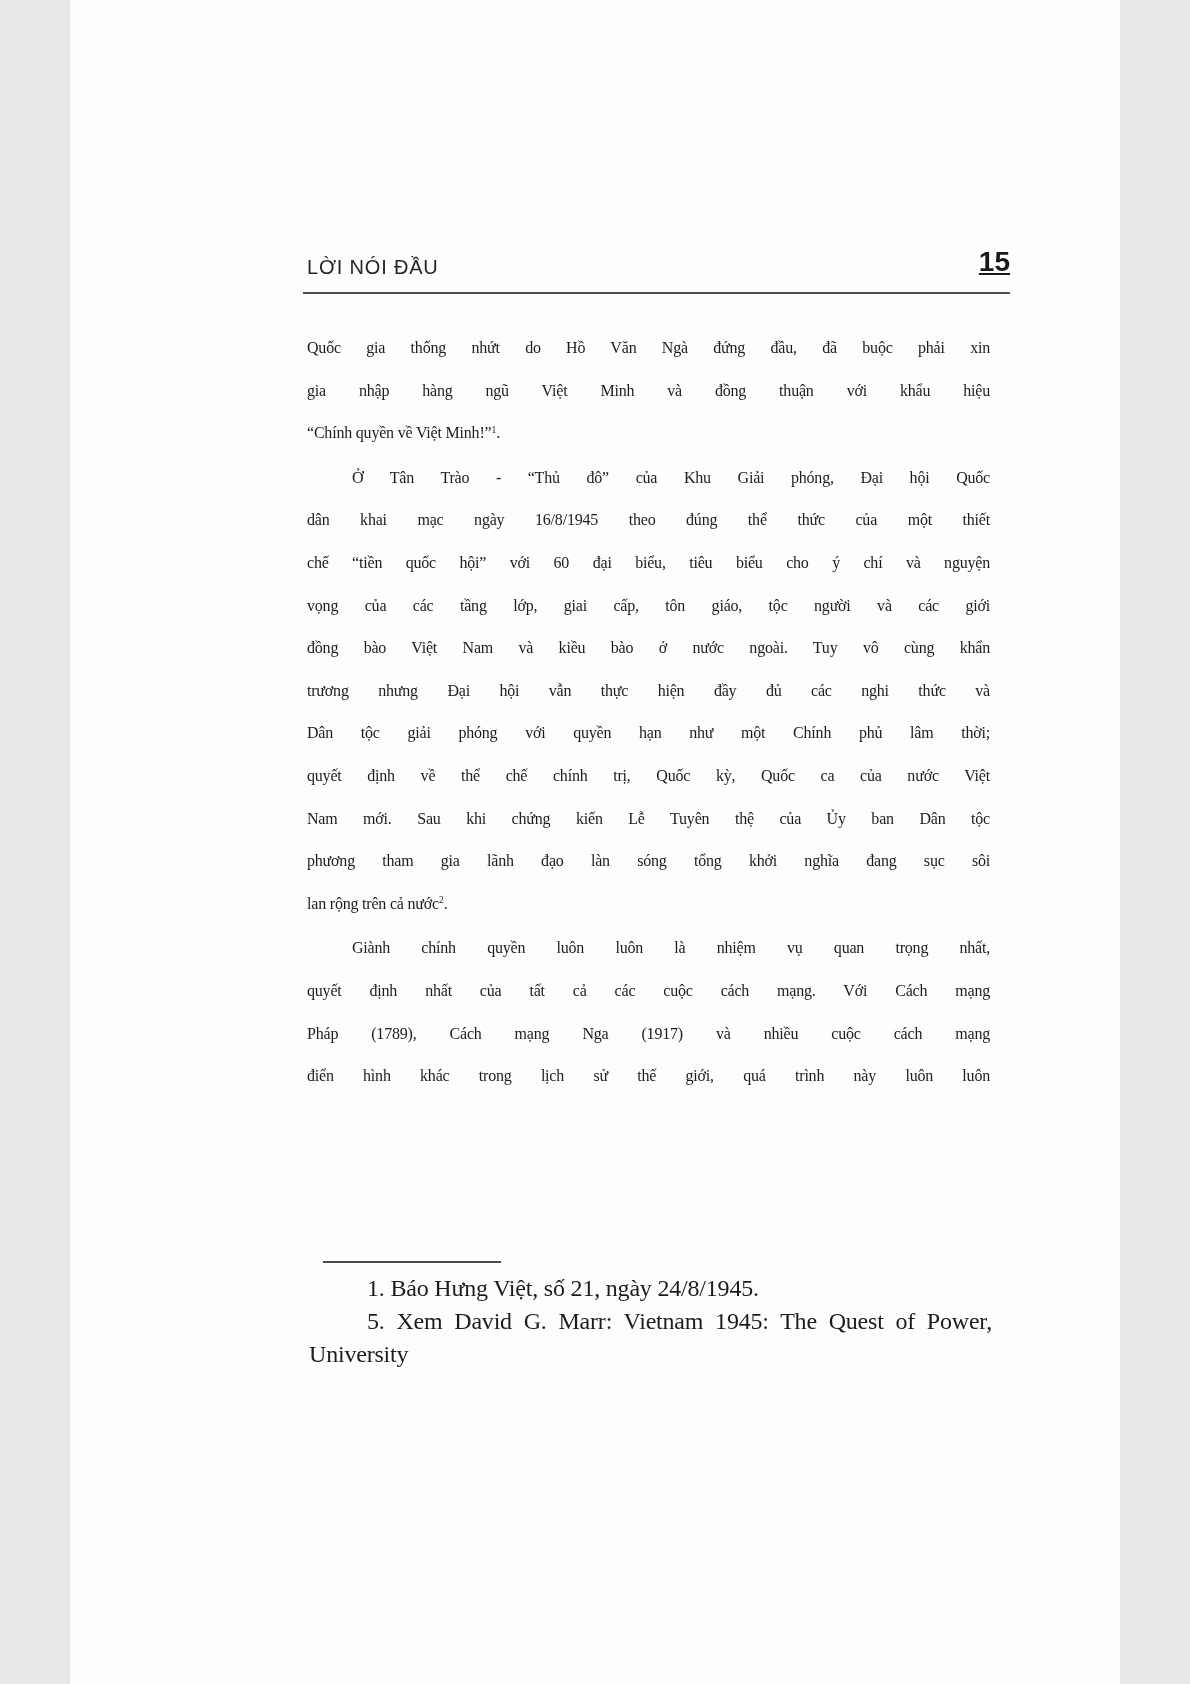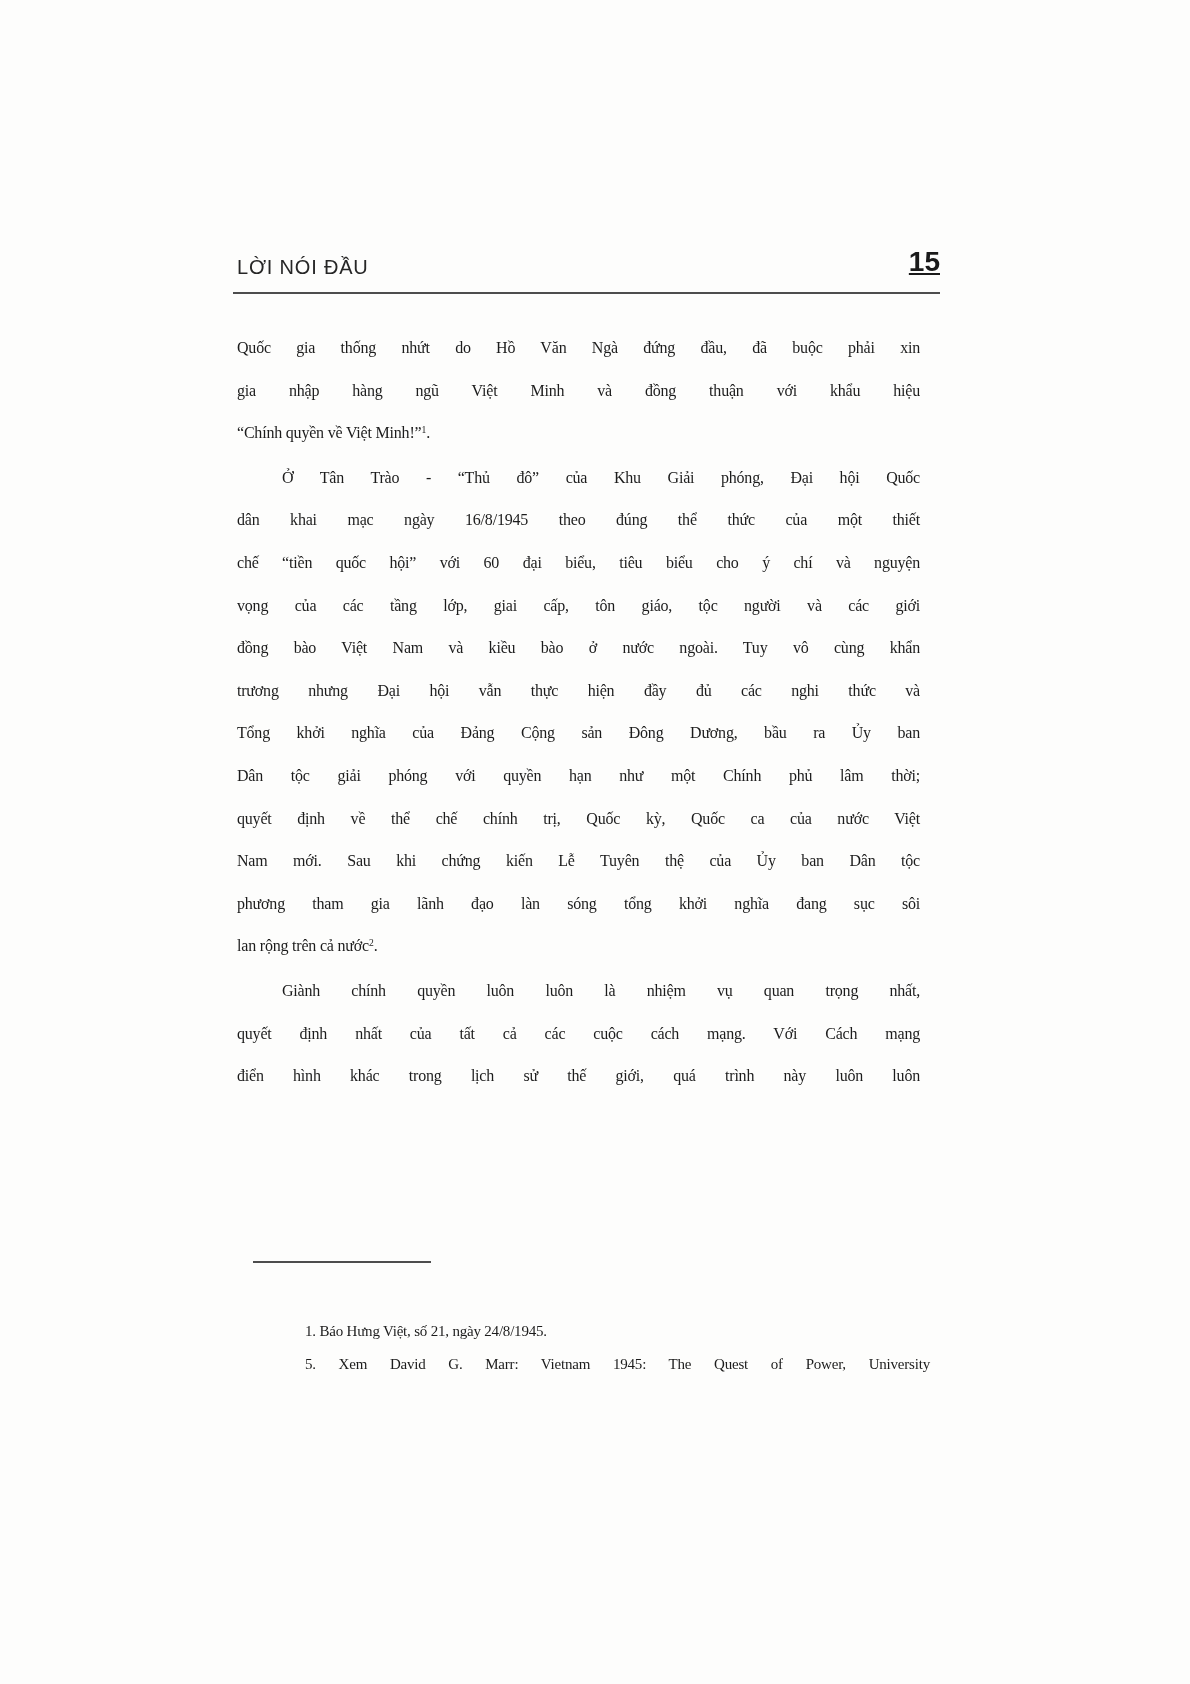--- a/index.html
+++ b/index.html
@@ -1,18 +1,18 @@
 <!DOCTYPE html>
 <html><head>
 <meta charset="utf-8">
 <style>
   html,body{margin:0;padding:0;background:#e8e8e8;}
   .page{
     position:relative;
-    width:1190px;height:1684px;
+    width:1050px;height:1684px;
     margin:0 auto;
     background:#fdfdfc;
     font-family:"Liberation Serif", serif;
     color:#1c1c1c;
     overflow:hidden;
   }
   .header-title{
     position:absolute;left:237px;top:256px;
     font-family:"Liberation Sans", sans-serif;
     font-size:20px;letter-spacing:0.8px;color:#262626;
@@ -34,22 +34,22 @@
     letter-spacing:-0.2px;
   }
   .bline{text-align:left;white-space:normal;}
   .bline.j{text-align:justify;text-align-last:justify;}
   .bline.ind{text-indent:45px;}
   .footnote-rule{
     position:absolute;left:253px;top:1261px;
     width:178px;height:2px;background:#4d4d4d;
   }
   .footnotes{
-    position:absolute;left:247px;top:1272px;width:683px;
-    font-size:15px;line-height:33px;letter-spacing:-0.2px;margin-top:43px;
+    position:absolute;left:239px;top:1272px;width:683px;
+    font-size:24px;line-height:33px;letter-spacing:-0.2px;
   }
   .fline{text-align:left;}
   .fline.j{text-align:justify;text-align-last:justify;}
   .fline.ind{text-indent:58px;}
   .it{}
   .sup{font-size:60%;position:relative;top:-0.55em;letter-spacing:0;}
 </style>
 </head>
 <body>
 
@@ -64,28 +64,28 @@
   <div class="body-text">
       <div class="bline j"><span>Quốc gia thống nhứt do Hồ Văn Ngà đứng đầu, đã buộc phải xin</span></div>
       <div class="bline j"><span>gia nhập hàng ngũ Việt Minh và đồng thuận với khẩu hiệu</span></div>
       <div class="bline"><span class="it">“Chính quyền về Việt Minh!”</span><span class="sup">1</span><span>.</span></div>
       <div class="bline j ind"><span>Ở Tân Trào - “Thủ đô” của Khu Giải phóng, Đại hội Quốc</span></div>
       <div class="bline j"><span>dân khai mạc ngày 16/8/1945 theo đúng thể thức của một thiết</span></div>
       <div class="bline j"><span>chế “tiền quốc hội” với 60 đại biểu, tiêu biểu cho ý chí và nguyện</span></div>
       <div class="bline j"><span>vọng của các tầng lớp, giai cấp, tôn giáo, tộc người và các giới</span></div>
       <div class="bline j"><span>đồng bào Việt Nam và kiều bào ở nước ngoài. Tuy vô cùng khẩn</span></div>
       <div class="bline j"><span>trương nhưng Đại hội vẫn thực hiện đầy đủ các nghi thức và</span></div>
-      <div class="bline j"><span>Tổng khởi nghĩa của Đảng Cộng sản Đông Dương, bầu ra Ủy ban</span></div>
       <div class="bline j"><span>Dân tộc giải phóng với quyền hạn như một Chính phủ lâm thời;</span></div>
       <div class="bline j"><span>quyết định về thể chế chính trị, Quốc kỳ, Quốc ca của nước Việt</span></div>
       <div class="bline j"><span>Nam mới. Sau khi chứng kiến Lễ Tuyên thệ của Ủy ban Dân tộc</span></div>
       <div class="bline j"><span>phương tham gia lãnh đạo làn sóng tổng khởi nghĩa đang sục sôi</span></div>
       <div class="bline"><span>lan rộng trên cả nước</span><span class="sup">2</span><span>.</span></div>
       <div class="bline j ind"><span>Giành chính quyền luôn luôn là nhiệm vụ quan trọng nhất,</span></div>
       <div class="bline j"><span>quyết định nhất của tất cả các cuộc cách mạng. Với Cách mạng</span></div>
+      <div class="bline j"><span>Pháp (1789), Cách mạng Nga (1917) và nhiều cuộc cách mạng</span></div>
       <div class="bline j"><span>điển hình khác trong lịch sử thế giới, quá trình này luôn luôn</span></div>
     </div>
 
   <div class="footnote-rule"></div>
 
   <div class="footnotes">
       <div class="fline ind"><span>1. Báo </span><span class="it">Hưng Việt</span><span>, số 21, ngày 24/8/1945.</span></div>
       <div class="fline j ind"><span>5. Xem David G. Marr: </span><span class="it">Vietnam 1945: The Quest of Power,</span><span> University</span></div>
     </div>
 

